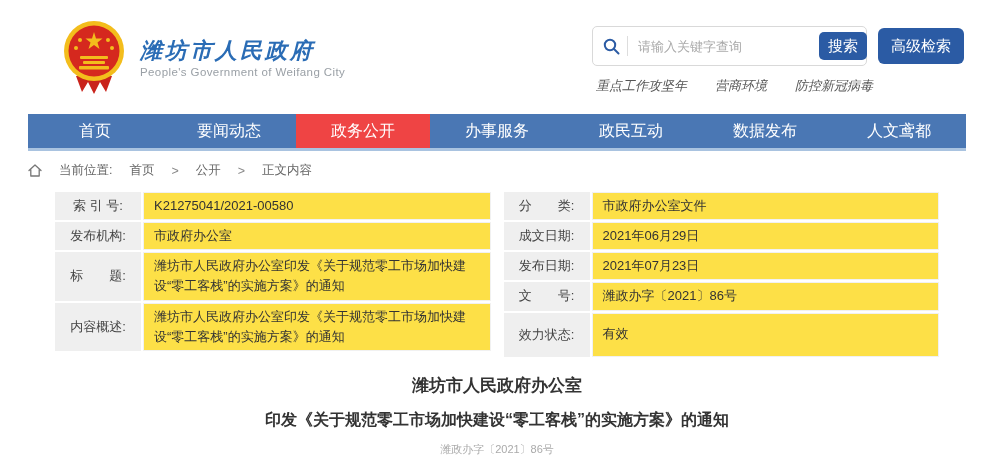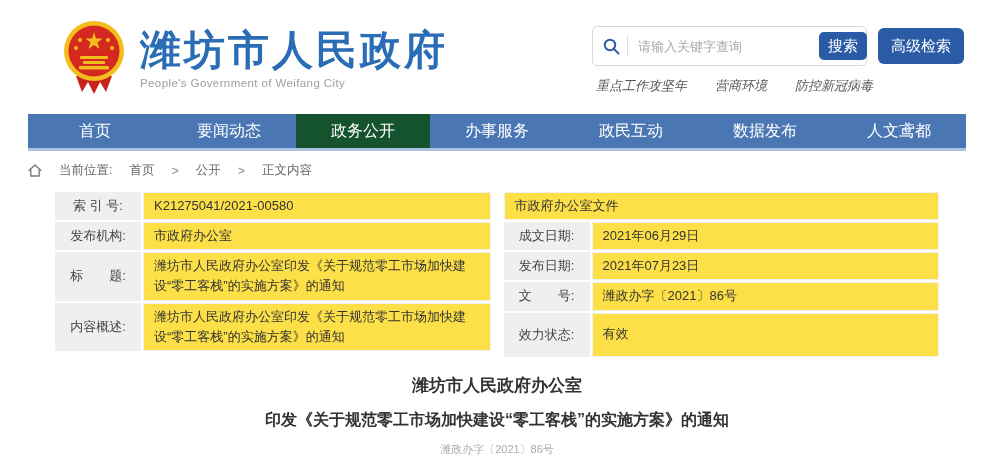--- a/index.html
+++ b/index.html
@@ -6,42 +6,42 @@
   .page{
     width:994px;height:467px;background:#fff;overflow:hidden;position:relative;
     font-family:"Liberation Sans","DejaVu Sans",sans-serif;color:#333;
   }
   
   .header{display:flex;justify-content:space-between;align-items:flex-start;
           padding:20px 30px 6px 62px;}
   .brand{display:flex;align-items:center;gap:14px;}
   .emblem{width:64px;height:76px;flex:0 0 auto;}
   .brand-text{display:flex;flex-direction:column;}
-  .site-title{font-size:41px;font-weight:bold;color:#2a6cb5;letter-spacing:3px;line-height:1.15;}
+  .site-title{font-size:22px;font-weight:bold;color:#2a6cb5;letter-spacing:3px;line-height:1.15;font-style:italic;}
   .site-subtitle{font-size:11.5px;color:#9aa0a6;margin-top:3px;letter-spacing:.4px;}
   .search-area{width:372px;margin-top:6px;}
   .search-row{display:flex;align-items:center;gap:11px;}
   .search-box{flex:1;height:38px;border:1px solid #d9d9d9;border-radius:5px;
               display:flex;align-items:center;background:#fff;}
   .search-icon{display:flex;align-items:center;margin:0 7px 0 10px;}
   .search-sep{width:1px;height:20px;background:#ddd;margin-right:8px;}
   .search-input{flex:1;border:none;outline:none;font-size:13px;color:#333;min-width:0;
                 font-family:"Liberation Sans","DejaVu Sans",sans-serif;background:transparent;}
   .search-input::placeholder{color:#aaa;}
   .btn{border:none;cursor:pointer;color:#fff;background:#2b5ba4;
        font-family:"Liberation Sans","DejaVu Sans",sans-serif;}
   .search-btn{height:28px;width:48px;border-radius:5px;font-size:15px;margin-right:-1px;}
   .adv-btn{height:36px;padding:0 13px;border-radius:6px;font-size:15px;}
   .hot-links{display:flex;gap:28px;margin:11px 0 0 4px;}
   .hot-links a{font-size:13px;color:#555;text-decoration:none;cursor:pointer;font-style:italic;}
   
   .nav{margin:12px 28px 0;height:34px;background:#4a77b4;border-bottom:3px solid #a9c3e0;
        display:flex;}
   .nav-item{flex:1;text-align:center;line-height:34px;color:#fff;font-size:16px;cursor:pointer;}
-  .nav-item.active{background:#14532d;}
+  .nav-item.active{background:#ef4444;}
   
   .breadcrumb{margin:11px 28px 0;display:flex;align-items:center;gap:17px;
               font-size:12.5px;color:#666;}
   .crumb-sep{color:#888;}
   .crumb-link{color:#666;cursor:pointer;}
   
   .meta{margin:13px 55px 0 55px;display:flex;gap:13px;}
   .meta-col{flex:1;display:flex;flex-direction:column;gap:2px;}
   .meta-row{display:flex;gap:2px;}
   .meta-label{width:86px;flex:0 0 auto;background:#efefef;color:#444;font-size:13px;
@@ -146,20 +146,21 @@
         <div class="meta-label">标　　题:</div>
         <div class="meta-value">潍坊市人民政府办公室印发《关于规范零工市场加快建设“零工客栈”的实施方案》的通知</div>
       </div>
       <div class="meta-row mh44">
         <div class="meta-label">内容概述:</div>
         <div class="meta-value">潍坊市人民政府办公室印发《关于规范零工市场加快建设“零工客栈”的实施方案》的通知</div>
       </div>
     </div>
     <div class="meta-col">
       <div class="meta-row mh26">
+        <div class="meta-label">分　　类:</div>
         <div class="meta-value">市政府办公室文件</div>
       </div>
       <div class="meta-row mh25">
         <div class="meta-label">成文日期:</div>
         <div class="meta-value">2021年06月29日</div>
       </div>
       <div class="meta-row mh20">
         <div class="meta-label">发布日期:</div>
         <div class="meta-value">2021年07月23日</div>
       </div>

